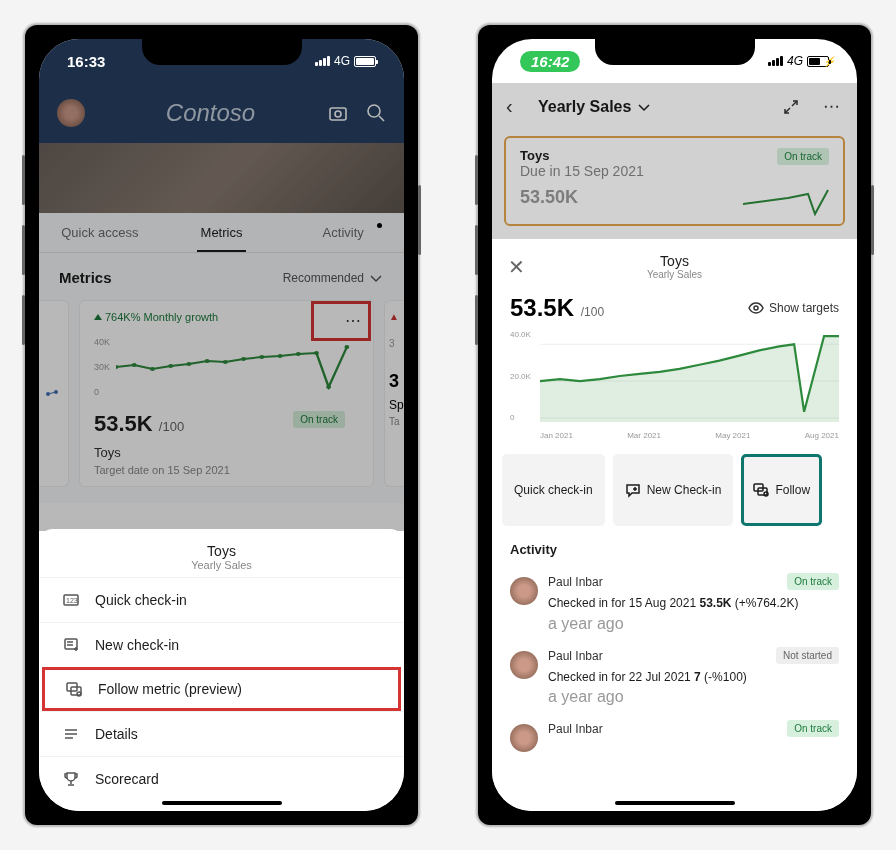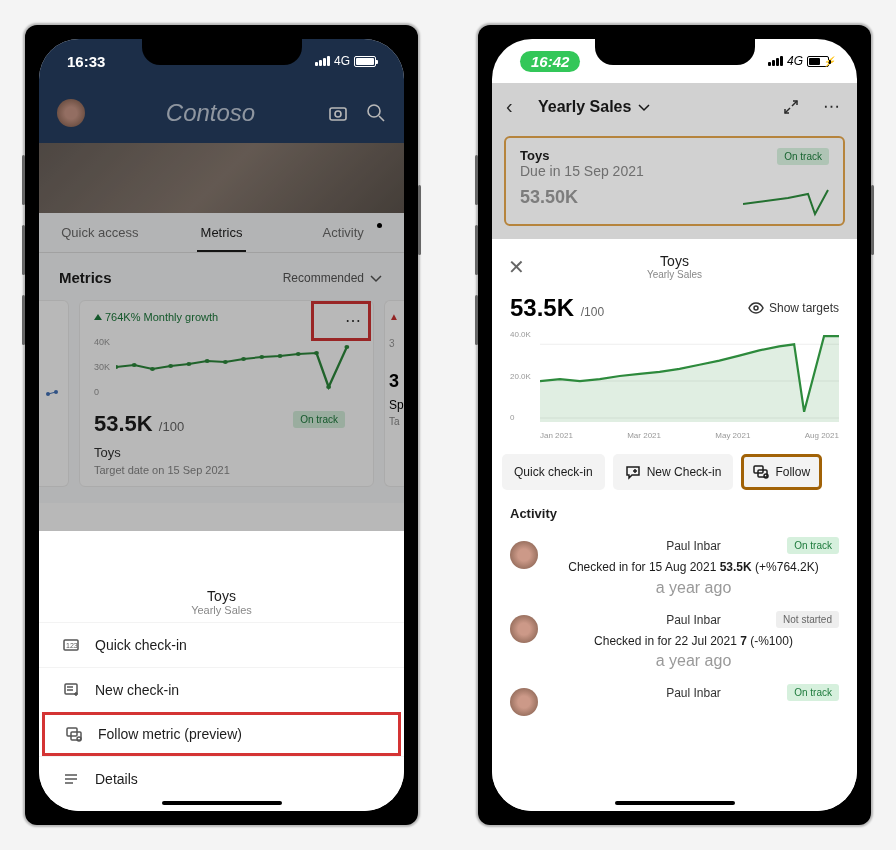--- a/index.html
+++ b/index.html
@@ -83,25 +83,25 @@
 .sheet2-valrow{display:flex;justify-content:space-between;align-items:baseline;margin:14px 0 8px;}
 .sheet2-val{font-size:24px;font-weight:700;color:#000;}
 .sheet2-val .denom{font-size:12px;color:#666;font-weight:400;}
 .show-targets{font-size:12px;color:#333;display:flex;align-items:center;gap:5px;}
 .big-chart{height:110px;position:relative;}
 .big-chart .yaxis{position:absolute;left:0;top:0;bottom:18px;font-size:8px;color:#999;display:flex;flex-direction:column;justify-content:space-between;}
 .big-chart svg{position:absolute;left:30px;right:0;top:0;bottom:18px;width:calc(100% - 30px);height:calc(100% - 18px);}
 .big-chart .xaxis{position:absolute;left:30px;right:0;bottom:0;display:flex;justify-content:space-between;font-size:8px;color:#999;}
 .chip-row{display:flex;gap:8px;margin:14px -18px 0;padding:0 10px;}
 .chip{background:#f3f3f3;border-radius:5px;padding:10px 12px;font-size:12px;color:#1c1c1c;display:flex;align-items:center;gap:6px;white-space:nowrap;}
-.chip.followbox{border:3px solid #a16207;padding:7px 9px;}
+.chip.followbox{border:3px solid #0f766e;padding:25px 9px;}
 .activity-label{font-size:13px;font-weight:600;color:#1c1c1c;margin:16px 0 10px;}
 .act-item{display:flex;gap:10px;padding:8px 0;position:relative;}
 .act-avatar{width:28px;height:28px;border-radius:50%;background:radial-gradient(circle,#c98 30%,#754 100%);flex-shrink:0;margin-top:2px;}
-.act-body{flex:1;text-align:center;}
+.act-body{flex:1;}
 .act-name{font-size:12px;color:#333;margin-bottom:2px;}
 .act-text{font-size:12px;color:#1c1c1c;line-height:1.3;margin-top:7px;}
 .act-time{font-size:16px;color:#999;margin-top:3px;}
 .act-badge{position:absolute;top:6px;right:0;font-size:10px;padding:3px 7px;border-radius:3px;}
 .act-badge.ontrack{background:#d6f0dd;color:#1d7a3c;}
 .act-badge.notstarted{background:#eee;color:#666;}
 .dim-overlay2{position:absolute;inset:0;background:rgba(0,0,0,.18);z-index:20;bottom:auto;top:44px;height:156px;}
 svg.icon{width:16px;height:16px;stroke:currentColor;fill:none;stroke-width:1.5;}
 </style>
 </head>
@@ -256,20 +256,31 @@
       <div class="menu-item">
         <span class="ico">
             <svg class="icon">
               <line x1="2" y1="4" x2="14" y2="4"></line>
               <line x1="2" y1="8" x2="14" y2="8"></line>
               <line x1="2" y1="12" x2="10" y2="12"></line>
             </svg>
           </span>
         <span>Details</span>
       </div>
+      <div class="menu-item">
+        <span class="ico">
+            <svg class="icon">
+              <path d="M4 2h8v4a4 4 0 0 1-8 0V2z"></path>
+              <path d="M4 3H2v2a2 2 0 0 0 2 2M12 3h2v2a2 2 0 0 1-2 2"></path>
+              <line x1="8" y1="10" x2="8" y2="13"></line>
+              <line x1="5" y1="14" x2="11" y2="14"></line>
+            </svg>
+          </span>
+        <span>Scorecard</span>
+      </div>
     </div>
 
     <div class="home-ind"></div>
   </div>
 </div>
 
 <div class="phone-frame">
   <div class="screen">
     <div class="notch"></div>
 

